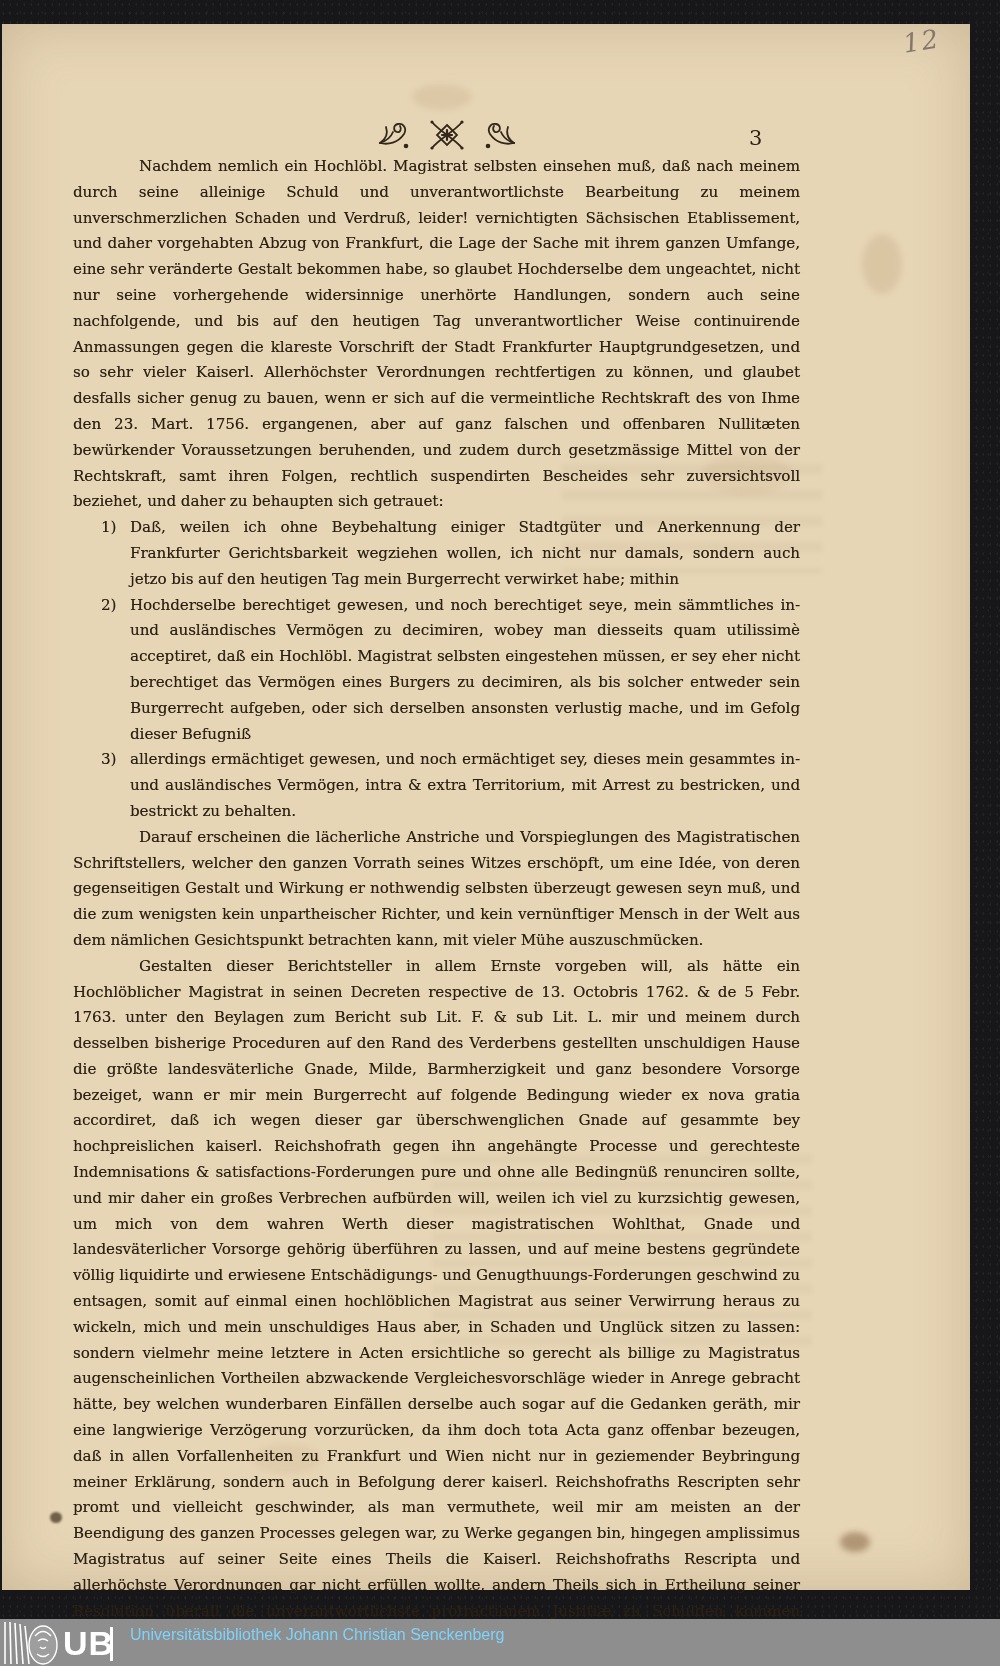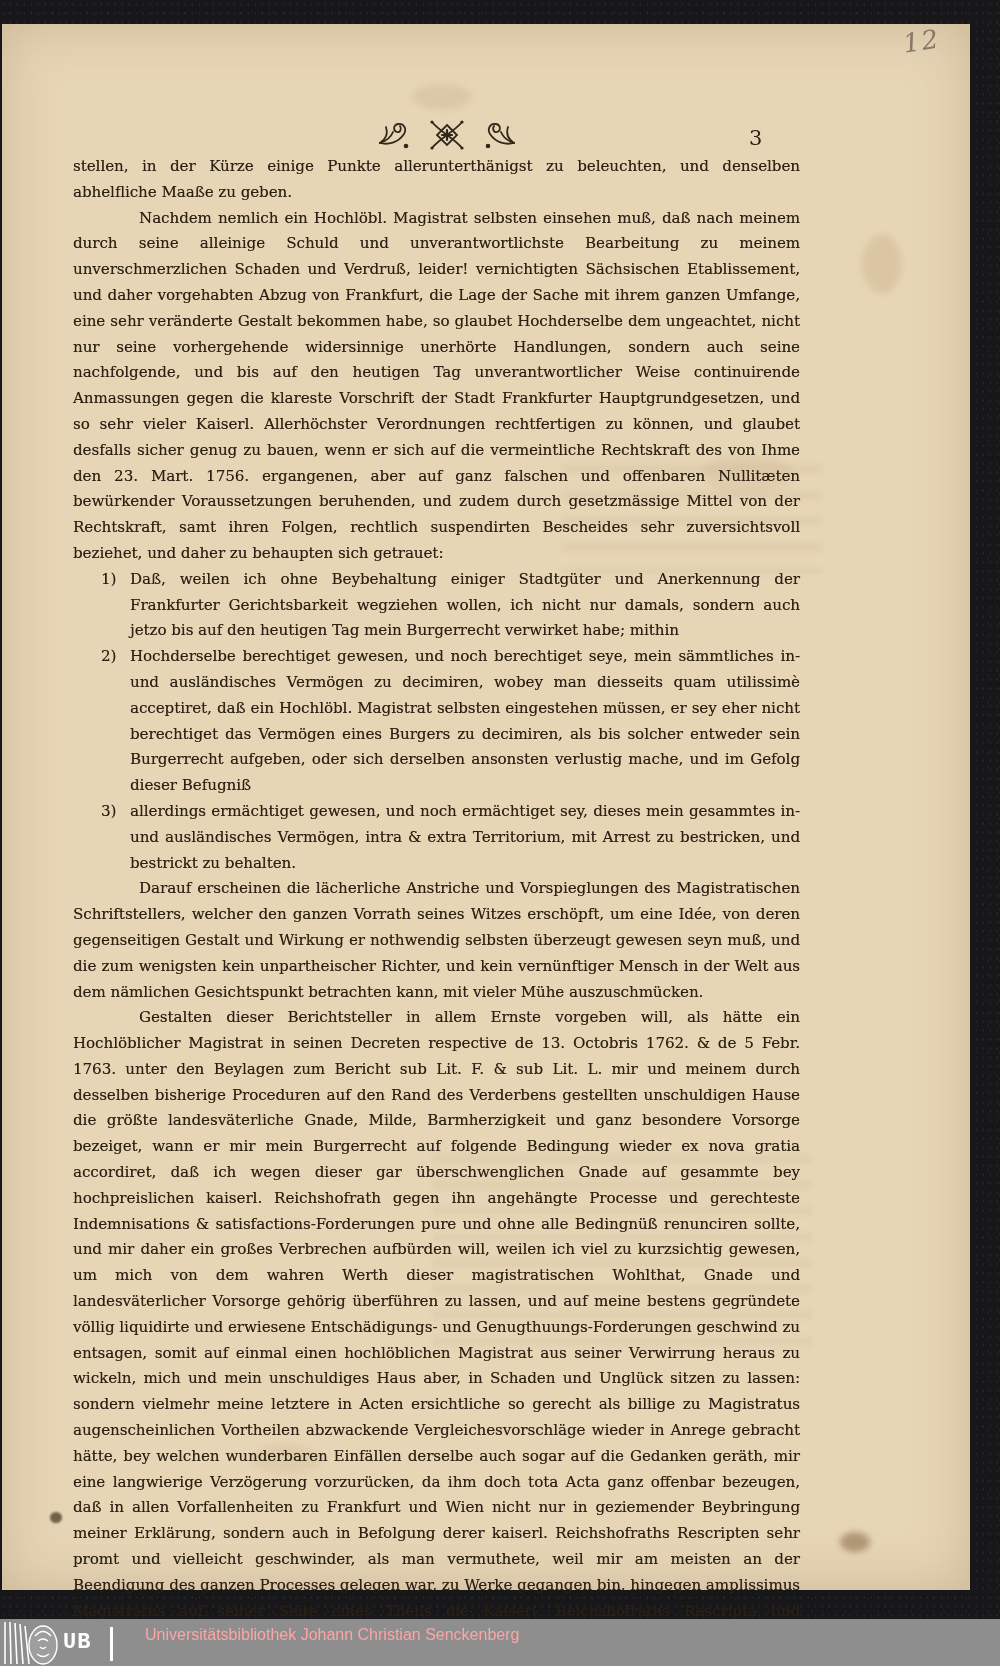--- a/index.html
+++ b/index.html
@@ -52,27 +52,27 @@
   .item{position:relative;padding-left:57px;}
   .item .marker{position:absolute;left:28px;top:0;}
 
   .footerbar{
     position:absolute;left:0;top:1619px;width:1000px;height:47px;
     background:#8e8e8e;
   }
   .fanlogo{position:absolute;left:2px;top:1621px;}
   .ubword{
     position:absolute;left:63px;top:1624px;
-    font-family:Liberation Mono, monospace;font-weight:bold;font-size:22px;line-height:38px;
+    font-family:Liberation Sans, sans-serif;font-weight:bold;font-size:34px;line-height:38px;
     color:#ffffff;letter-spacing:1px;
   }
   .logodivider{position:absolute;left:110px;top:1627px;width:2.5px;height:34px;background:#ffffff;}
   .libtext{
     position:absolute;left:130px;top:1624px;
-    font-family:"Liberation Sans",sans-serif;font-size:16px;line-height:21px;color:#fca5a5;margin-left:15px;
+    font-family:"Liberation Sans",sans-serif;font-size:16px;line-height:21px;color:#7dd3fc;
   }
 </style>
 </head>
 <body>
 
 <div class="noise"></div>
 
 <div class="page">
 
   <div class="stain" style="left:410px;top:60px;width:60px;height:26px;background:rgba(158,118,76,.14);"></div>
@@ -115,21 +115,20 @@
       <path d="M3 23 C9 21 14 17 16 12"></path>
     </g>
     <circle cx="111" cy="26" r="2.3" fill="#32271a" stroke="none"></circle>
   </g>
 </svg>
 
 <div class="pagenum">3</div>
 
 <div class="textblock">
 
-  <div class="block para">stellen, in der Kürze einige Punkte allerunterthänigst zu beleuchten, und denselben abhelfliche Maaße zu geben.</div>
     <div class="block para indent">Nachdem nemlich ein Hochlöbl. Magistrat selbsten einsehen muß, daß nach meinem durch seine alleinige Schuld und unverantwortlichste Bearbeitung zu meinem unverschmerzlichen Schaden und Verdruß, leider! vernichtigten Sächsischen Etablissement, und daher vorgehabten Abzug von Frankfurt, die Lage der Sache mit ihrem ganzen Umfange, eine sehr veränderte Gestalt bekommen habe, so glaubet Hochderselbe dem ungeachtet, nicht nur seine vorhergehende widersinnige unerhörte Handlungen, sondern auch seine nachfolgende, und bis auf den heutigen Tag unverantwortlicher Weise continuirende Anmassungen gegen die klareste Vorschrift der Stadt Frankfurter Hauptgrundgesetzen, und so sehr vieler Kaiserl. Allerhöchster Verordnungen rechtfertigen zu können, und glaubet desfalls sicher genug zu bauen, wenn er sich auf die vermeintliche Rechtskraft des von Ihme den 23. Mart. 1756. ergangenen, aber auf ganz falschen und offenbaren Nullitæten bewürkender Voraussetzungen beruhenden, und zudem durch gesetzmässige Mittel von der Rechtskraft, samt ihren Folgen, rechtlich suspendirten Bescheides sehr zuversichtsvoll beziehet, und daher zu behaupten sich getrauet:</div>
     <div class="block item"><span class="marker">1)</span><span>Daß, weilen ich ohne Beybehaltung einiger Stadtgüter und Anerkennung der Frankfurter Gerichtsbarkeit wegziehen wollen, ich nicht nur damals, sondern auch jetzo bis auf den heutigen Tag mein Burgerrecht verwirket habe; mithin</span></div>
     <div class="block item"><span class="marker">2)</span><span>Hochderselbe berechtiget gewesen, und noch berechtiget seye, mein sämmtliches in- und ausländisches Vermögen zu decimiren, wobey man diesseits quam utilissimè acceptiret, daß ein Hochlöbl. Magistrat selbsten eingestehen müssen, er sey eher nicht berechtiget das Vermögen eines Burgers zu decimiren, als bis solcher entweder sein Burgerrecht aufgeben, oder sich derselben ansonsten verlustig mache, und im Gefolg dieser Befugniß</span></div>
     <div class="block item"><span class="marker">3)</span><span>allerdings ermächtiget gewesen, und noch ermächtiget sey, dieses mein gesammtes in- und ausländisches Vermögen, intra &amp; extra Territorium, mit Arrest zu bestricken, und bestrickt zu behalten.</span></div>
     <div class="block para indent">Darauf erscheinen die lächerliche Anstriche und Vorspieglungen des Magistratischen Schriftstellers, welcher den ganzen Vorrath seines Witzes erschöpft, um eine Idée, von deren gegenseitigen Gestalt und Wirkung er nothwendig selbsten überzeugt gewesen seyn muß, und die zum wenigsten kein unpartheischer Richter, und kein vernünftiger Mensch in der Welt aus dem nämlichen Gesichtspunkt betrachten kann, mit vieler Mühe auszuschmücken.</div>
     <div class="block para indent">Gestalten dieser Berichtsteller in allem Ernste vorgeben will, als hätte ein Hochlöblicher Magistrat in seinen Decreten respective de 13. Octobris 1762. &amp; de 5 Febr. 1763. unter den Beylagen zum Bericht sub Lit. F. &amp; sub Lit. L. mir und meinem durch desselben bisherige Proceduren auf den Rand des Verderbens gestellten unschuldigen Hause die größte landesväterliche Gnade, Milde, Barmherzigkeit und ganz besondere Vorsorge bezeiget, wann er mir mein Burgerrecht auf folgende Bedingung wieder ex nova gratia accordiret, daß ich wegen dieser gar überschwenglichen Gnade auf gesammte bey hochpreislichen kaiserl. Reichshofrath gegen ihn angehängte Processe und gerechteste Indemnisations &amp; satisfactions-Forderungen pure und ohne alle Bedingnüß renunciren sollte, und mir daher ein großes Verbrechen aufbürden will, weilen ich viel zu kurzsichtig gewesen, um mich von dem wahren Werth dieser magistratischen Wohlthat, Gnade und landesväterlicher Vorsorge gehörig überführen zu lassen, und auf meine bestens gegründete völlig liquidirte und erwiesene Entschädigungs- und Genugthuungs-Forderungen geschwind zu entsagen, somit auf einmal einen hochlöblichen Magistrat aus seiner Verwirrung heraus zu wickeln, mich und mein unschuldiges Haus aber, in Schaden und Unglück sitzen zu lassen: sondern vielmehr meine letztere in Acten ersichtliche so gerecht als billige zu Magistratus augenscheinlichen Vortheilen abzwackende Vergleichesvorschläge wieder in Anrege gebracht hätte, bey welchen wunderbaren Einfällen derselbe auch sogar auf die Gedanken geräth, mir eine langwierige Verzögerung vorzurücken, da ihm doch tota Acta ganz offenbar bezeugen, daß in allen Vorfallenheiten zu Frankfurt und Wien nicht nur in geziemender Beybringung meiner Erklärung, sondern auch in Befolgung derer kaiserl. Reichshofraths Rescripten sehr promt und vielleicht geschwinder, als man vermuthete, weil mir am meisten an der Beendigung des ganzen Processes gelegen war, zu Werke gegangen bin, hingegen amplissimus Magistratus auf seiner Seite eines Theils die Kaiserl. Reichshofraths Rescripta und allerhöchste Verordnungen gar nicht erfüllen wollte, andern Theils sich in Ertheilung seiner Resolution überall die unverantwortlichste protractionem Justitiæ zu Schulden kommen lassen, wie ihm solches unter andern in dem Kaiserl. allerhöchsten Reichshofraths Rescript de 9. Julio 1759. verwiesen werden müßen.</div>
 </div>
 
 <div class="footerbar"></div>
 

